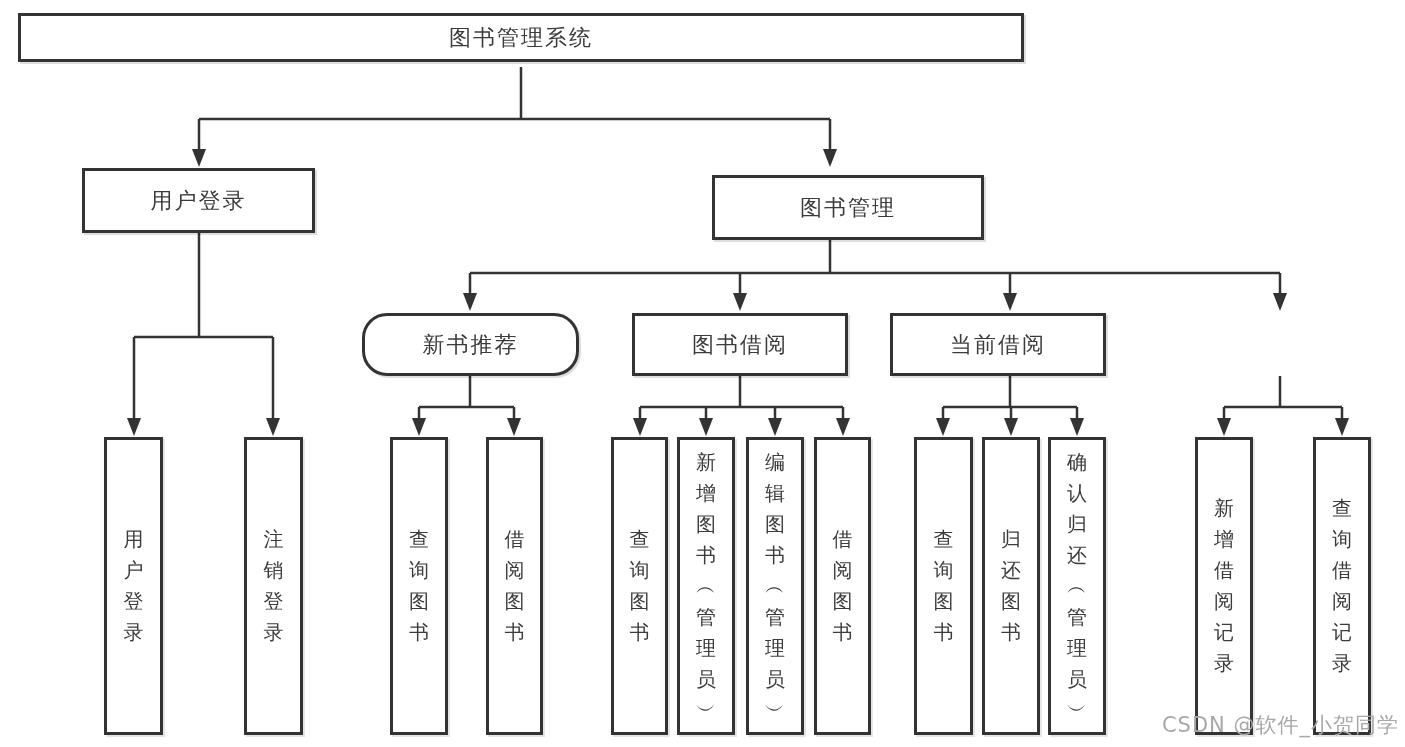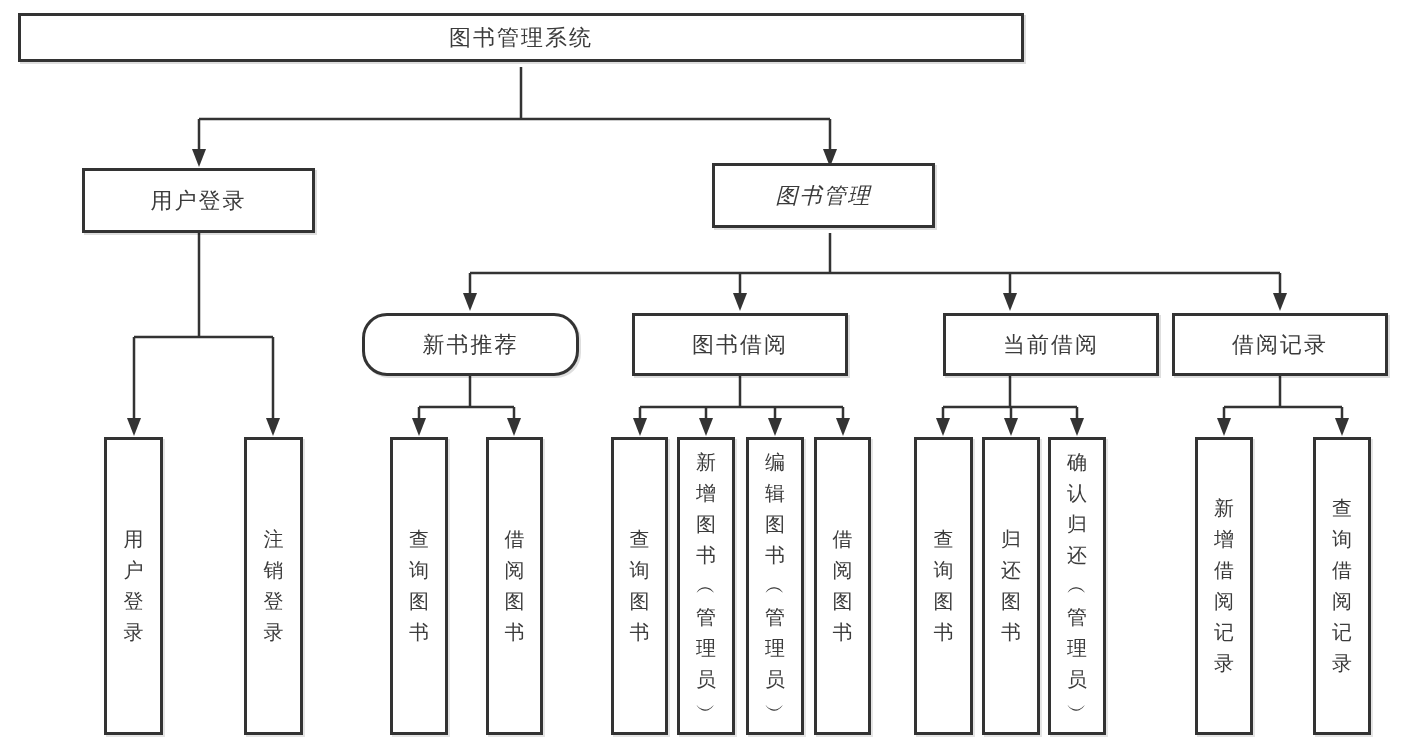--- a/index.html
+++ b/index.html
@@ -15,24 +15,24 @@
     white-space:nowrap;
   }
   .leaf{
     top:437px;height:298px;flex-direction:column;font-size:20px;letter-spacing:0;
     box-shadow:2px 2px 0 rgba(0,0,0,0.10);
   }
   .leaf span{display:block;height:31px;line-height:31px;text-align:center;}
   
   #n-root       {left:18px;  top:13px;  width:1006px;height:49px;}
   #n-user-login {left:82px;  top:168px; width:233px; height:65px;}
-  #n-book-mgmt  {left:712px; top:163px; width:223px; height:65px;font-style:italic;}
+  #n-book-mgmt  {left:712px; top:175px; width:272px; height:65px;}
   #n-new-books  {left:362px; top:313px; width:217px; height:63px;border-radius:25px;}
   #n-book-borrow{left:632px; top:313px; width:216px; height:63px;}
-  #n-current    {left:943px; top:313px; width:216px; height:63px;}
+  #n-current    {left:890px; top:313px; width:216px; height:63px;}
   #n-records    {left:1172px;top:313px; width:216px; height:63px;}
   
   #l-user-login {left:104px; width:59px;}
   #l-logout     {left:244px; width:59px;}
   #l-query1     {left:390px; width:58px;}
   #l-borrow1    {left:486px; width:57px;}
   #l-query2     {left:611px; width:57px;}
   #l-add-book   {left:677px; width:58px;}
   #l-edit-book  {left:746px; width:58px;}
   #l-borrow2    {left:814px; width:57px;}
@@ -84,21 +84,20 @@
   </svg>
 
   <div class="node" id="n-root">图书管理系统</div>
 
   <div class="node" id="n-user-login">用户登录</div>
   <div class="node" id="n-book-mgmt">图书管理</div>
 
   <div class="node" id="n-new-books">新书推荐</div>
   <div class="node" id="n-book-borrow">图书借阅</div>
   <div class="node" id="n-current">当前借阅</div>
-  <div class="node" id="n-records">借阅记录</div>
 
   <div class="node leaf vtext" id="l-user-login">
       <span>用</span>
       <span>户</span>
       <span>登</span>
       <span>录</span>
     </div>
   <div class="node leaf vtext" id="l-logout">
       <span>注</span>
       <span>销</span>
@@ -188,14 +187,15 @@
     </div>
   <div class="node leaf vtext" id="l-query-rec">
       <span>查</span>
       <span>询</span>
       <span>借</span>
       <span>阅</span>
       <span>记</span>
       <span>录</span>
     </div>
 
+  <div class="watermark">CSDN @软件_小贺同学</div>
 
 </div>
 
 </body></html>

